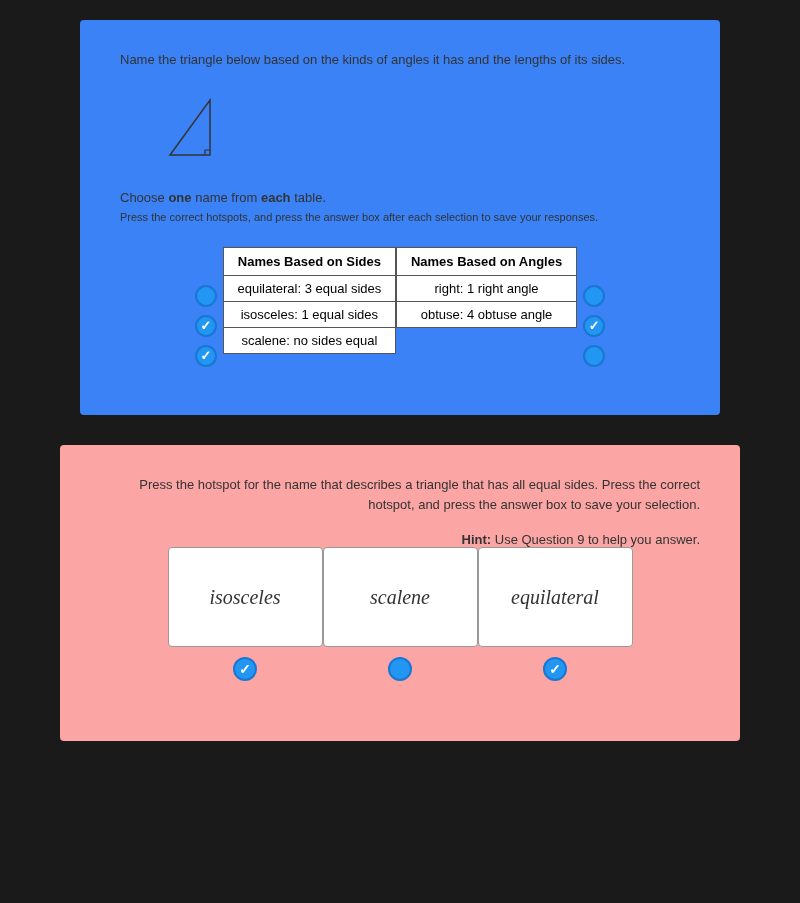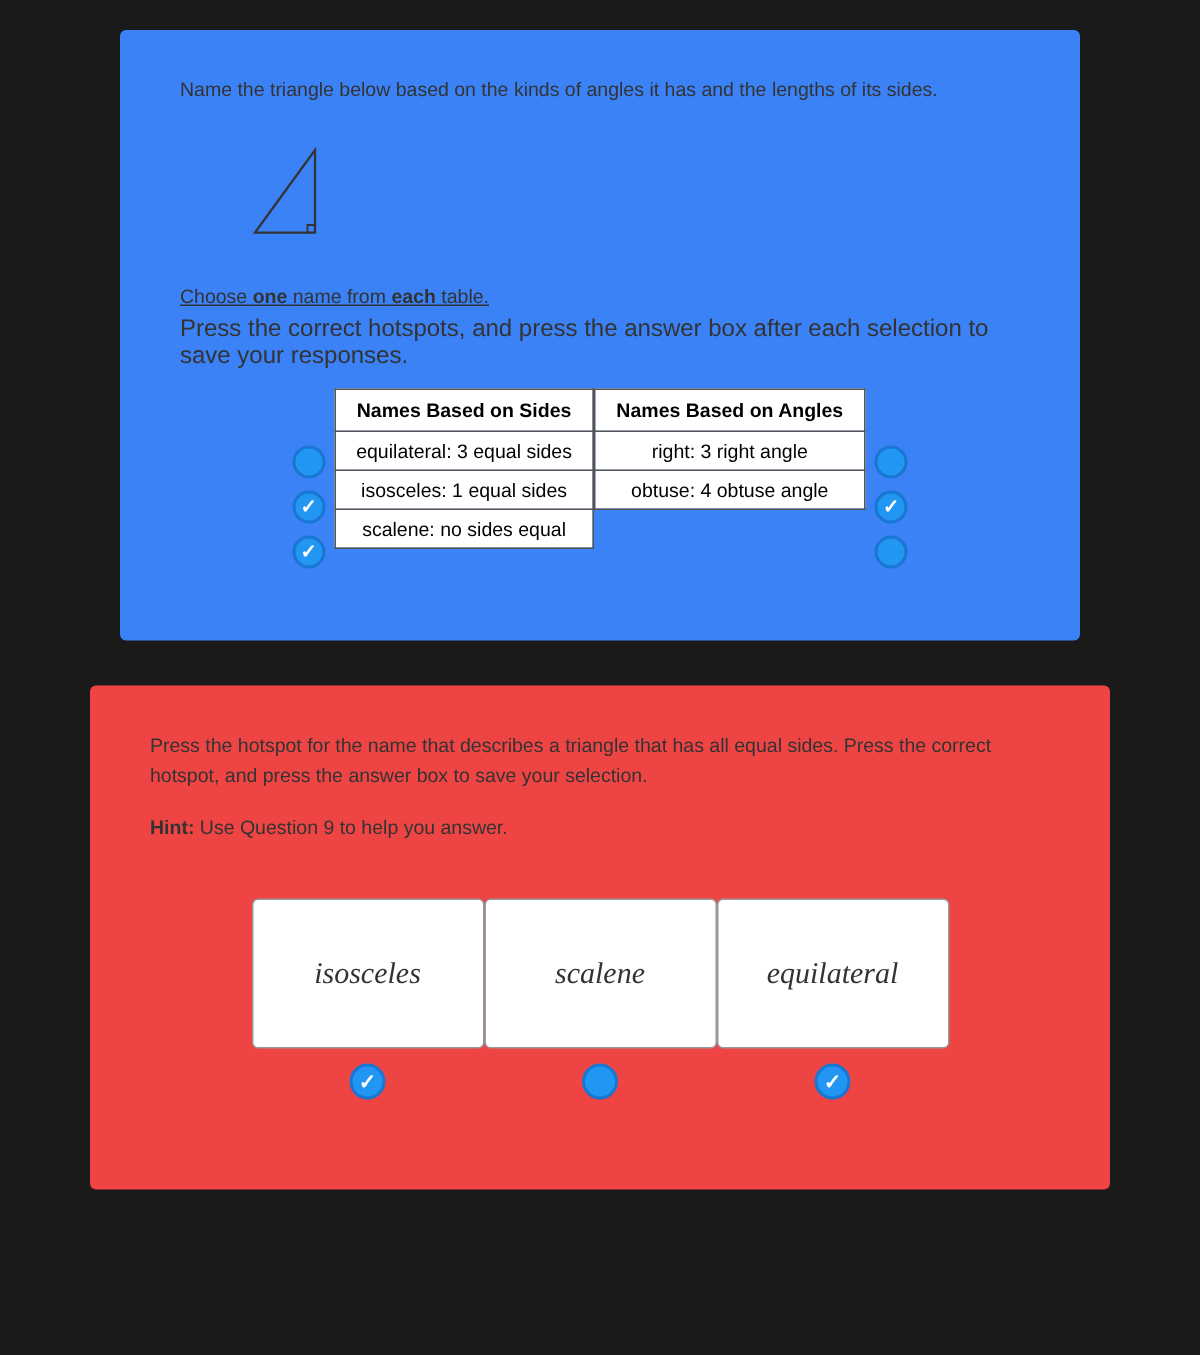--- a/index.html
+++ b/index.html
@@ -13,25 +13,26 @@
     .section-top {
       background: #3b82f6;
       margin: 0 80px;
       padding: 30px 40px 40px 40px;
       border-radius: 4px;
       position: relative;
       top: 20px;
     }
 
     .section-bottom {
-      background: #ef4444;
+      background: #fca5a5;
       margin: 50px 60px 20px 60px;
       padding: 30px 40px 60px 40px;
       border-radius: 4px;
       position: relative;
+      text-align: right;
     }
 
     .instruction-text {
       font-size: 13px;
       color: #333;
       line-height: 1.5;
       margin-bottom: 12px;
     }
 
     .bold { font-weight: bold; }
@@ -40,27 +41,26 @@
       margin: 20px 0 20px 30px;
       width: 80px;
       height: 80px;
       position: relative;
     }
 
     .choose-text {
       font-size: 13px;
       color: #333;
       margin-bottom: 6px;
-      text-decoration: underline;
     }
 
     .press-text {
-      font-size: 16px;
-      color: #333;
-      margin-bottom: 12px;
+      font-size: 11px;
+      color: #333;
+      margin-bottom: 24px;
     }
 
     .tables-container {
       display: flex;
       justify-content: center;
       margin-top: 10px;
     }
 
     .table-wrapper {
       position: relative;
@@ -139,21 +139,20 @@
     .bottom-instruction {
       font-size: 13px;
       color: #333;
       line-height: 1.6;
       margin-bottom: 16px;
     }
 
     .hint-text {
       font-size: 13px;
       color: #333;
-      margin-bottom: 40px;
     }
 
     .hint-text .hint-bold {
       font-weight: bold;
     }
 
     .answer-cards {
       display: flex;
       justify-content: center;
       align-items: flex-end;
@@ -263,21 +262,21 @@
 
     <div class="table-wrapper">
       <table class="table-grid">
         <thead>
           <tr>
             <th>Names Based on Angles</th>
           </tr>
         </thead>
         <tbody>
           <tr>
-            <td>right: 3 right angle</td>
+            <td>right: 1 right angle</td>
           </tr>
           <tr>
             <td>obtuse: 4 obtuse angle</td>
           </tr>
         </tbody>
       </table>
       <div class="hotspot-col hotspot-right">
         <div class="hotspot hotspot-empty"></div>
         <div class="hotspot hotspot-checked"></div>
         <div class="hotspot hotspot-empty"></div>

